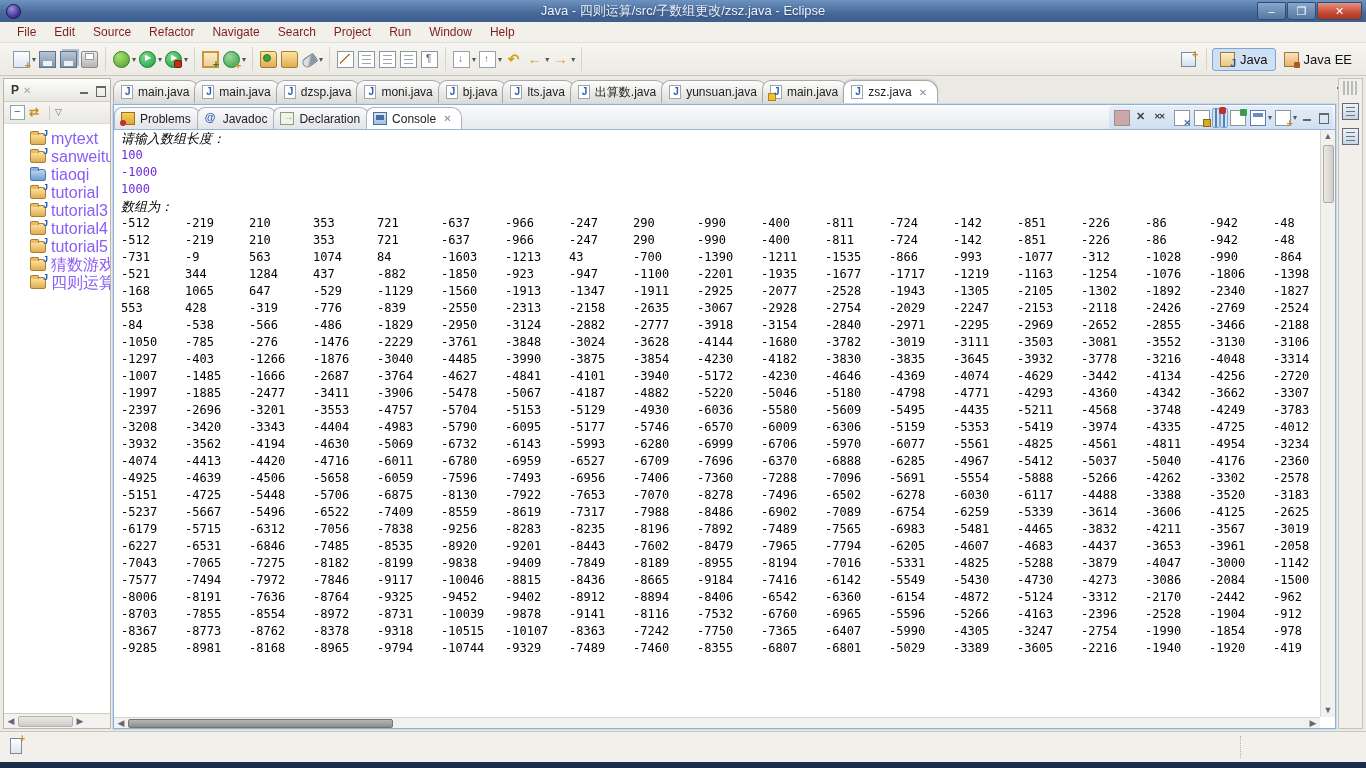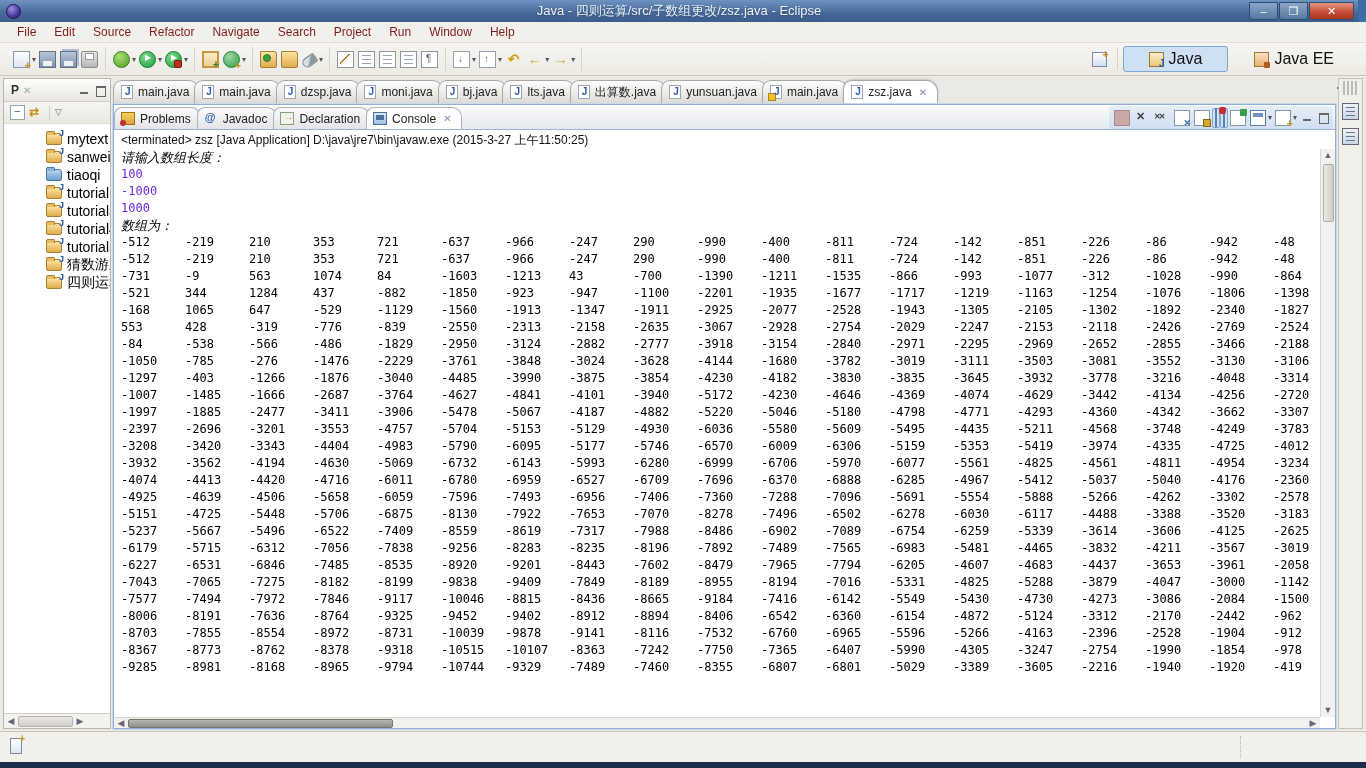--- a/index.html
+++ b/index.html
@@ -1,19 +1,19 @@
 <!DOCTYPE html>
 <html><head>
 <meta charset="utf-8">
 <style>
   html,body{margin:0;padding:0;background:#222;}
   *{box-sizing:border-box;}
   .window{position:relative;width:1366px;height:768px;background:#3a6ea5;font-family:"Liberation Sans",sans-serif;overflow:hidden;}
   
-  .titlebar{position:absolute;top:0;left:0;right:8px;height:22px;background:linear-gradient(#6e93bf,#47699a 60%,#3c5d8c);display:flex;align-items:center;}
+  .titlebar{position:absolute;top:0;left:0;right:0;height:22px;background:linear-gradient(#6e93bf,#47699a 60%,#3c5d8c);display:flex;align-items:center;}
   .app-icon{width:15px;height:15px;margin:0 6px;border-radius:50%;background:radial-gradient(circle at 35% 30%,#9a8fe0,#4a3a9e 60%,#241d66);border:1px solid #1c1850;flex:0 0 auto;}
   .title-text{position:absolute;left:0;right:0;text-align:center;color:#eef3fa;font-size:13px;text-shadow:0 1px 2px #2b4569;}
   .cap-btns{position:absolute;right:4px;top:2px;display:flex;}
   .cap-btn{width:29px;height:18px;border:1px solid #2e4d75;background:linear-gradient(#8aa6ca,#56789f);color:#fff;font-size:11px;line-height:16px;text-align:center;margin-left:1px;border-radius:0 0 3px 3px;}
   .cap-close{width:45px;background:linear-gradient(#e59381,#c64a33 60%,#a93722);}
   
   .menubar{position:absolute;top:22px;left:0;right:0;height:21px;background:#f2f0ea;border-bottom:1px solid #e2dfd7;display:flex;align-items:center;padding-left:8px;}
   .menu-item{font-size:12px;color:#7f1d1d;padding:2px 9px;}
   
   .toolbar{position:absolute;top:43px;left:0;right:0;height:33px;background:linear-gradient(#f7f5f1,#eceae3);border-bottom:1px solid #c9c6bd;display:flex;align-items:center;padding-left:6px;}
@@ -43,21 +43,21 @@
   .i-doc.m2::after{content:"¶";position:absolute;left:4px;top:1px;font-size:10px;color:#667;}
   .i-doc.m3::after{content:"";position:absolute;left:2px;top:2px;width:10px;height:10px;background:linear-gradient(135deg,transparent 45%,#b08030 45% 55%,transparent 55%);}
   .i-arrow{font-size:14px;line-height:17px;color:#d4a017;font-weight:bold;text-align:center;}
   .i-annot{background:#fff;border:1px solid #98a2ac;}
   .i-annot::after{position:absolute;left:4px;top:1px;font-size:10px;color:#667;}
   .i-annot.down::after{content:"↓";}
   .i-annot.up::after{content:"↑";}
   
   .persp{position:absolute;right:6px;top:45px;height:28px;display:flex;align-items:center;}
   .persp-sep{width:1px;height:22px;background:#d6d3ca;margin:0 5px;}
-  .persp-btn{display:flex;align-items:center;font-size:16px;color:#111;padding:3px 25px;border-radius:3px;border:1px solid transparent;}
+  .persp-btn{display:flex;align-items:center;font-size:13px;color:#111;padding:3px 7px;border-radius:3px;border:1px solid transparent;}
   .persp-btn.active{background:#cfe0f5;border-color:#7ea6d4;}
   .pico{width:15px;height:15px;margin-right:5px;position:relative;}
   .pi-open{border:1px solid #7a8aa0;background:linear-gradient(#fff,#cfe0f2);}
   .pi-open::after{content:"+";position:absolute;right:-3px;top:-5px;color:#c89020;font-weight:bold;font-size:11px;}
   .pi-java{border:1px solid #9a7a30;background:linear-gradient(#fceccb,#e8c878);}
   .pi-java::after{content:"J";position:absolute;right:-2px;bottom:-3px;color:#2255aa;font-weight:bold;font-size:10px;}
   .pi-javaee{border:1px solid #9a7a30;background:linear-gradient(#fce0c0,#e8b070);}
   .pi-javaee::after{content:"";position:absolute;right:-2px;bottom:-2px;width:6px;height:6px;background:#b05a20;border-radius:1px;}
   
   .workbench{position:absolute;top:76px;left:0;right:0;bottom:37px;background:#eceae5;}
@@ -70,21 +70,21 @@
   .wbtn.minb::after{content:"";position:absolute;left:2px;bottom:2px;width:8px;height:2px;background:#666;}
   .wbtn.maxb::after{content:"";position:absolute;left:2px;top:1px;width:8px;height:8px;border:1px solid #666;border-top-width:2px;}
   .side-tools{height:22px;background:linear-gradient(#f6f5f2,#eae8e2);border-bottom:1px solid #dedbd3;display:flex;align-items:center;padding:0 4px;}
   .sico{width:15px;height:15px;position:relative;margin:0 2px;}
   .si-collapse{border:1px solid #8aa;background:#fff;}
   .si-collapse::after{content:"−";position:absolute;left:3px;top:-1px;color:#357;font-size:11px;}
   .si-link{color:#c89020;font-size:12px;line-height:15px;font-weight:bold;}
   .si-menu{color:#667;font-size:9px;line-height:15px;}
   .side-sep{width:1px;height:14px;background:#d0cdc5;margin:0 3px;}
   .tree{flex:1;overflow:hidden;padding:6px 0 0 26px;}
-  .tree-item{display:flex;align-items:center;height:18px;font-size:14px;color:#000000;white-space:nowrap;margin-left:16px;}
+  .tree-item{display:flex;align-items:center;height:18px;font-size:16px;color:#8b5cf6;white-space:nowrap;}
   .fold{width:16px;height:12px;border-radius:1px 3px 2px 2px;margin-right:5px;position:relative;flex:0 0 auto;}
   .fold.gold{background:linear-gradient(#ffe3a0,#e0ac50);border:1px solid #a87f30;}
   .fold.gold::before{content:"";position:absolute;left:-1px;top:-3px;width:7px;height:3px;background:#e8bc66;border:1px solid #a87f30;border-bottom:none;border-radius:2px 2px 0 0;}
   .fold.gold::after{content:"J";position:absolute;right:-3px;top:-6px;color:#2255aa;font-weight:bold;font-size:9px;text-shadow:0 0 1px #fff;}
   .fold.blue{background:linear-gradient(#bcd6f0,#6f9fd0);border:1px solid #4a77a8;}
   .fold.blue::before{content:"";position:absolute;left:-1px;top:-3px;width:7px;height:3px;background:#8ab2dc;border:1px solid #4a77a8;border-bottom:none;border-radius:2px 2px 0 0;}
   .side-hscroll{height:15px;border-top:1px solid #cfccc4;background:#f3f2ef;display:flex;align-items:center;}
   .scroll-arrow{width:14px;text-align:center;font-size:9px;color:#667;}
   .side-thumb{height:11px;width:55px;background:linear-gradient(#e9e8e5,#cfcdc8);border:1px solid #b5b2aa;border-radius:2px;}
   
@@ -376,21 +376,20 @@
           <span class="pressedbox"><span class="cico ci-term err"></span></span>
           <span class="cico ci-pin"></span>
           <span class="cico ci-term"></span>
             <span class="dd">▾</span>
           <span class="cico ci-newcon"></span>
             <span class="dd">▾</span>
           <span class="wbtn minb"></span>
           <span class="wbtn maxb"></span>
         </div>
       </div>
-      <div class="cstatus">&lt;terminated&gt; zsz [Java Application] D:\java\jre7\bin\javaw.exe (2015-3-27 上午11:50:25)</div>
       <div class="cbody">
         <div class="cout" id="cout">
             <div class="cline">请输入数组长度：</div>
             <div class="cin">100</div>
             <div class="cin">-1000</div>
             <div class="cin">1000</div>
             <div class="cline">数组为：</div>
             <div class="crow"><span>-512</span><span>-219</span><span>210</span><span>353</span><span>721</span><span>-637</span><span>-966</span><span>-247</span><span>290</span><span>-990</span><span>-400</span><span>-811</span><span>-724</span><span>-142</span><span>-851</span><span>-226</span><span>-86</span><span>-942</span><span>-48</span></div>
             <div class="crow"><span>-512</span><span>-219</span><span>210</span><span>353</span><span>721</span><span>-637</span><span>-966</span><span>-247</span><span>290</span><span>-990</span><span>-400</span><span>-811</span><span>-724</span><span>-142</span><span>-851</span><span>-226</span><span>-86</span><span>-942</span><span>-48</span></div>
             <div class="crow"><span>-731</span><span>-9</span><span>563</span><span>1074</span><span>84</span><span>-1603</span><span>-1213</span><span>43</span><span>-700</span><span>-1390</span><span>-1211</span><span>-1535</span><span>-866</span><span>-993</span><span>-1077</span><span>-312</span><span>-1028</span><span>-990</span><span>-864</span></div>

